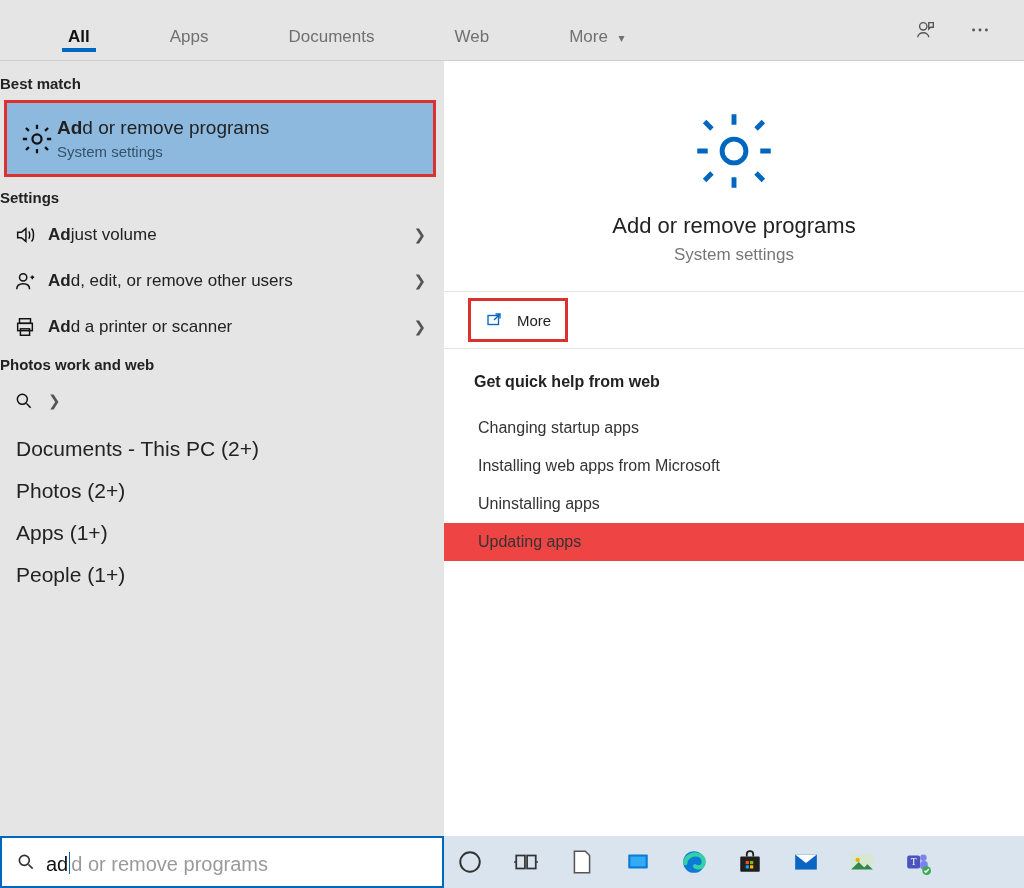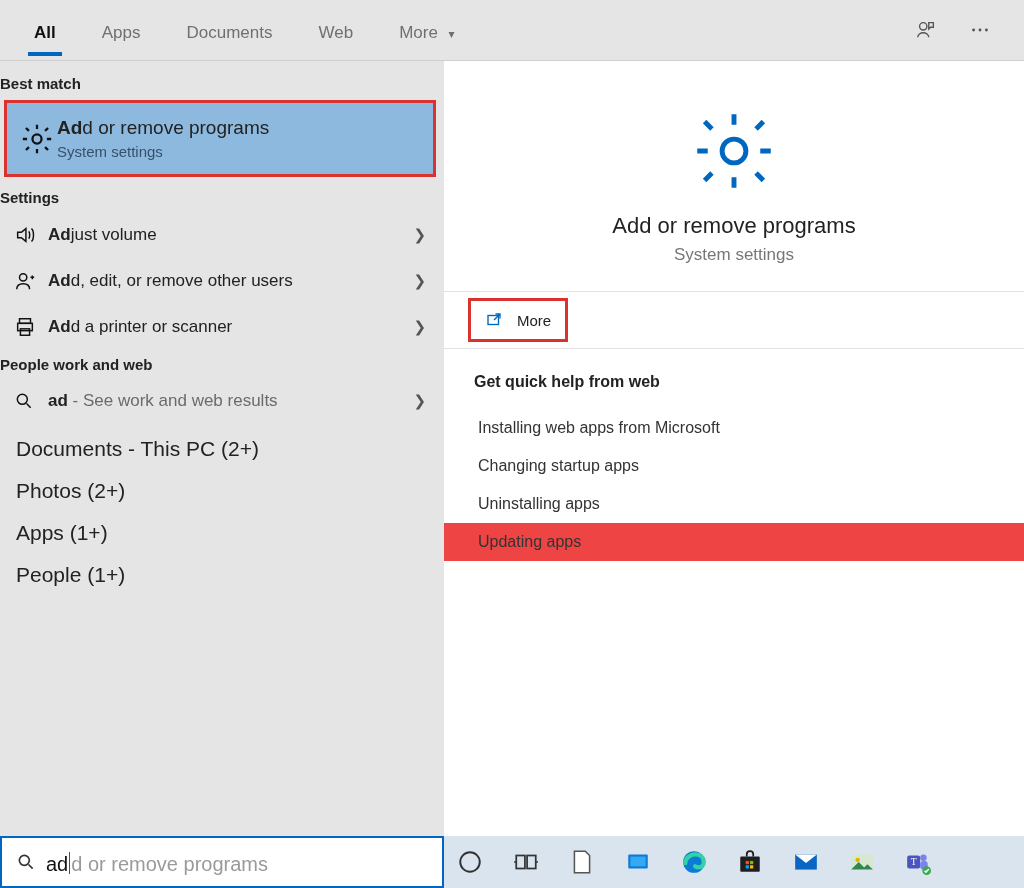--- a/index.html
+++ b/index.html
@@ -25,25 +25,26 @@
   .topbar {
     height: 60px;
     background: #e5e5e5;
     display: flex;
     align-items: center;
     padding: 0 12px;
     border-bottom: 1px solid #cfcfcf;
   }
   .tabs { display: flex; gap: 34px; margin-left: 16px; flex: 1; }
   .tab {
-    padding: 18px 6px 12px 6px;
+    padding: 18px 6px 4px 6px;
     font-size: 17px;
     color: #707070;
     position: relative;
     cursor: pointer;
+    margin-left: 34px;
   }
   .tab.active { color: #111; font-weight: 600; }
   .tab.active::after {
     content: "";
     position: absolute;
     left: 0; right: 0; bottom: -1px;
     height: 4px;
     background: #0067c0;
   }
   .tab .chev { margin-left: 6px; font-size: 12px; color:#707070;}
@@ -251,30 +252,29 @@
           <svg viewBox="0 0 24 24" width="22" height="22" fill="none" stroke="#111" stroke-width="1.6">
               <rect x="6" y="3" width="12" height="5"></rect>
               <rect x="4" y="8" width="16" height="8"></rect>
               <rect x="7" y="14" width="10" height="7"></rect>
             </svg>
         </span>
         <span class="label"><b>Ad</b><span>d a printer or scanner</span></span>
         <span class="chevron">❯</span>
       </div>
 
-      <div class="section-label">People work and web</div>
+      <div class="section-label">Photos work and web</div>
 
       <div class="row">
         <span class="icon">
           <svg viewBox="0 0 24 24" width="20" height="20" fill="none" stroke="#111" stroke-width="1.8">
               <circle cx="10" cy="10" r="6"></circle>
               <path d="M20 20l-5-5"></path>
             </svg>
         </span>
-        <span class="label"><b>ad</b><span class="sub"> - See work and web results</span></span>
         <span class="chevron">❯</span>
       </div>
 
       <div class="mini-label">Documents - This PC (2+)</div>
       <div class="mini-label">Photos (2+)</div>
       <div class="mini-label">Apps (1+)</div>
       <div class="mini-label">People (1+)</div>
     </div>
 
     <div class="right">
@@ -296,22 +296,22 @@
                 <rect x="4" y="6" width="14" height="12"></rect>
                 <path d="M14 4h6v6M20 4l-8 8"></path>
               </svg>
           </span>
           <span>More</span>
         </div>
       </div>
 
       <div class="help-section">
         <div class="help-title">Get quick help from web</div>
+        <div class="help-item">Changing startup apps</div>
         <div class="help-item">Installing web apps from Microsoft</div>
-        <div class="help-item">Changing startup apps</div>
         <div class="help-item">Uninstalling apps</div>
         <div class="help-item highlight">Updating apps</div>
       </div>
     </div>
   </div>
 
   <div class="footer">
     <div class="searchbox">
       <span class="mag">
         <svg viewBox="0 0 24 24" width="20" height="20" fill="none" stroke="#333" stroke-width="2">

